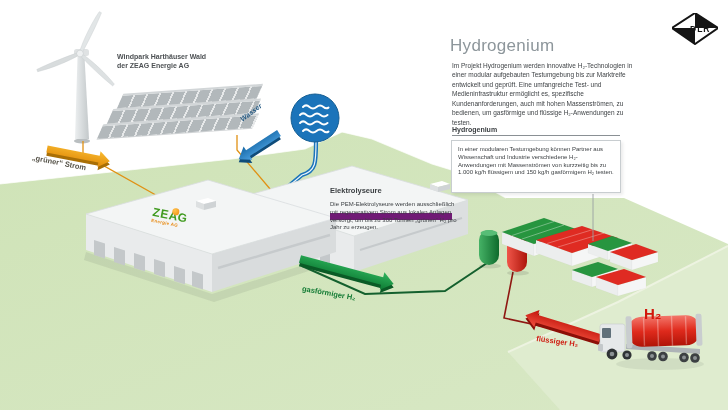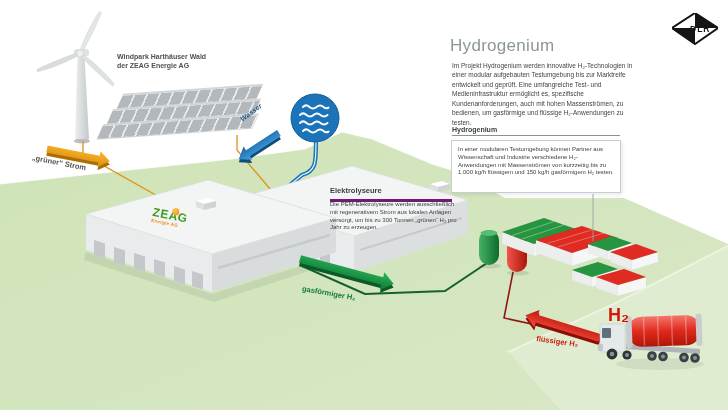--- a/index.html
+++ b/index.html
@@ -9,23 +9,23 @@
   .abs{position:absolute;}
   .title{left:450px;top:36px;font-size:17px;font-weight:400;color:#8d969b;letter-spacing:.3px;}
   .intro{left:452px;top:61px;width:192px;font-size:6.5px;line-height:1.45;color:#3f4346;}
   .dlr-text{left:690px;top:24px;font-size:8.5px;font-weight:700;color:#151515;letter-spacing:1px;}
   .windpark{left:117px;top:52px;font-size:7px;font-weight:700;color:#4d5154;line-height:1.35;white-space:pre-line;}
   .lbl{font-weight:700;white-space:nowrap;}
   .lbl-strom{left:33px;top:153px;font-size:7.5px;color:#57544a;transform:rotate(11deg);transform-origin:left top;}
   .lbl-wasser{left:239px;top:117px;font-size:7px;font-style:italic;color:#265a83;transform:rotate(-37deg);transform-origin:left top;}
   .lbl-gas{left:303px;top:284px;font-size:7.5px;color:#117a33;transform:rotate(10deg);transform-origin:left top;}
   .lbl-fluessig{left:537px;top:334px;font-size:7.5px;color:#cf1d12;transform:rotate(8deg);transform-origin:left top;}
-  .lbl-h2{left:608px;top:305px;font-size:18px;font-weight:700;color:#d2180b;}
+  .lbl-h2{left:644px;top:305px;font-size:15px;font-weight:700;color:#d2180b;}
   .callout-head{font-size:7.5px;font-weight:700;color:#3b3f42;}
-  .elekt-head{left:330px;top:186px;width:122px;border-bottom:3px solid #701a75;padding-bottom:4px;}
+  .elekt-head{left:330px;top:186px;width:122px;border-bottom:7px solid #701a75;padding-bottom:18px;}
   .elekt-body{left:330px;top:201px;width:130px;font-size:6px;line-height:1.3;color:#3b3f42;}
   .hydro-head{left:452px;top:126px;width:168px;border-bottom:1px solid #8a9094;padding-bottom:2px;font-size:7px;}
   .hydro-box{left:451px;top:140px;width:170px;height:53px;background:#ffffff;border:1px solid #c8cdd0;
              box-shadow:2px 2px 3px rgba(0,0,0,.08);box-sizing:border-box;padding:5px 6px;}
   .hydro-box .body{font-size:6px;line-height:1.3;color:#3b3f42;}
   .solar-row{position:absolute;height:12px;transform:rotate(-4deg) skewX(-28deg);
              background:repeating-linear-gradient(90deg,#b2b8bb 0 11px,#e6e8e9 11px 13px);
              border-top:2px solid #d2d6d8;box-shadow:0 1px 0 rgba(120,130,135,.35);}
   .zeag{left:154px;top:206px;transform:rotate(11deg);transform-origin:left top;line-height:1;}
   .zeag .txt{font-size:12px;font-weight:800;color:#3f9a1e;letter-spacing:.5px;position:relative;}

